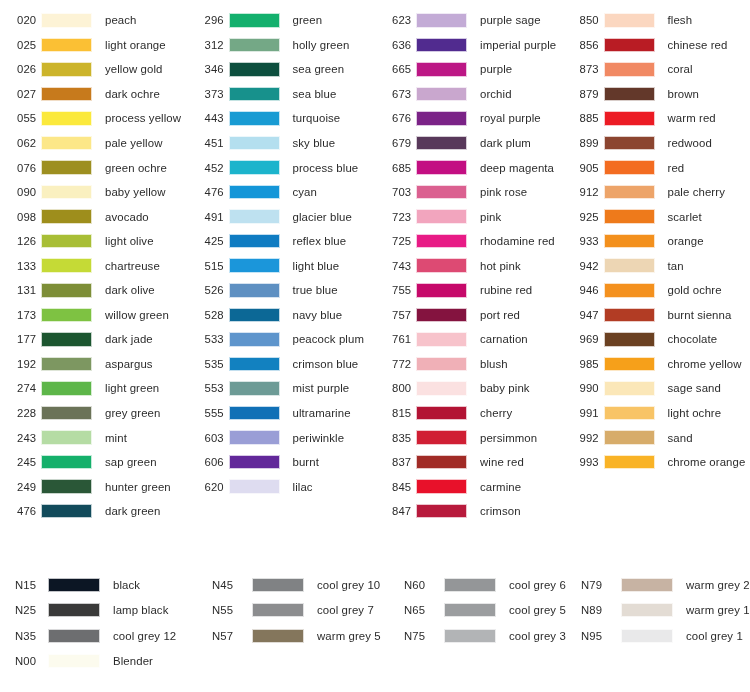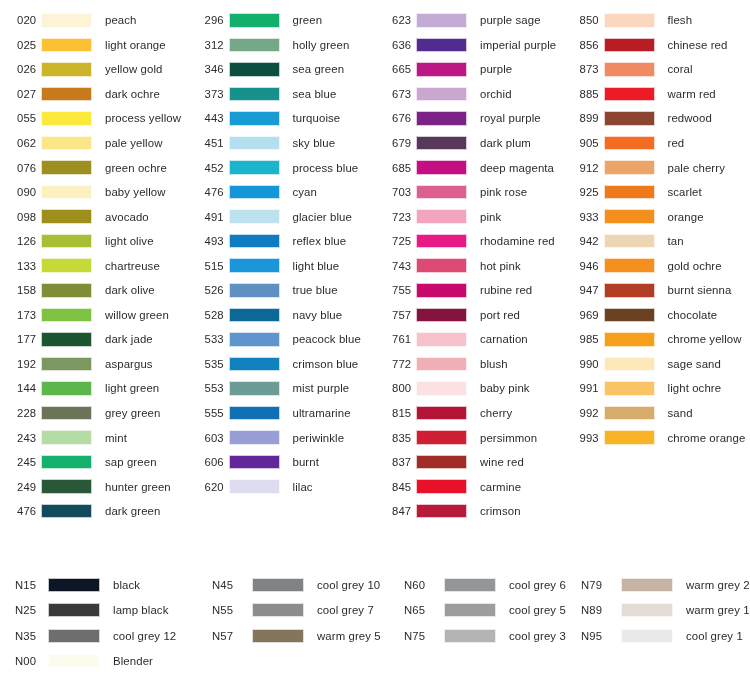--- a/index.html
+++ b/index.html
@@ -147,41 +147,41 @@
           <div class="code">126</div>
           <div class="swatch" style="background: rgb(168, 190, 53);"></div>
           <div class="name">light olive</div>
         </div>
         <div class="row">
           <div class="code">133</div>
           <div class="swatch" style="background: rgb(197, 218, 54);"></div>
           <div class="name">chartreuse</div>
         </div>
         <div class="row">
-          <div class="code">158</div>
+          <div class="code">131</div>
           <div class="swatch" style="background: rgb(125, 142, 55);"></div>
           <div class="name">dark olive</div>
         </div>
         <div class="row">
           <div class="code">173</div>
           <div class="swatch" style="background: rgb(126, 194, 66);"></div>
           <div class="name">willow green</div>
         </div>
         <div class="row">
           <div class="code">177</div>
           <div class="swatch" style="background: rgb(28, 86, 48);"></div>
           <div class="name">dark jade</div>
         </div>
         <div class="row">
           <div class="code">192</div>
           <div class="swatch" style="background: rgb(125, 151, 97);"></div>
           <div class="name">aspargus</div>
         </div>
         <div class="row">
-          <div class="code">144</div>
+          <div class="code">274</div>
           <div class="swatch" style="background: rgb(93, 182, 73);"></div>
           <div class="name">light green</div>
         </div>
         <div class="row">
           <div class="code">228</div>
           <div class="swatch" style="background: rgb(107, 115, 88);"></div>
           <div class="name">grey green</div>
         </div>
         <div class="row">
           <div class="code">243</div>
@@ -244,21 +244,21 @@
           <div class="code">476</div>
           <div class="swatch" style="background: rgb(20, 150, 216);"></div>
           <div class="name">cyan</div>
         </div>
         <div class="row">
           <div class="code">491</div>
           <div class="swatch" style="background: rgb(190, 225, 240);"></div>
           <div class="name">glacier blue</div>
         </div>
         <div class="row">
-          <div class="code">493</div>
+          <div class="code">425</div>
           <div class="swatch" style="background: rgb(15, 124, 194);"></div>
           <div class="name">reflex blue</div>
         </div>
         <div class="row">
           <div class="code">515</div>
           <div class="swatch" style="background: rgb(27, 150, 218);"></div>
           <div class="name">light blue</div>
         </div>
         <div class="row">
           <div class="code">526</div>
@@ -266,21 +266,21 @@
           <div class="name">true blue</div>
         </div>
         <div class="row">
           <div class="code">528</div>
           <div class="swatch" style="background: rgb(12, 104, 150);"></div>
           <div class="name">navy blue</div>
         </div>
         <div class="row">
           <div class="code">533</div>
           <div class="swatch" style="background: rgb(94, 149, 204);"></div>
-          <div class="name">peacock blue</div>
+          <div class="name">peacock plum</div>
         </div>
         <div class="row">
           <div class="code">535</div>
           <div class="swatch" style="background: rgb(18, 129, 192);"></div>
           <div class="name">crimson blue</div>
         </div>
         <div class="row">
           <div class="code">553</div>
           <div class="swatch" style="background: rgb(109, 155, 150);"></div>
           <div class="name">mist purple</div>
@@ -421,20 +421,25 @@
         </div>
         <div class="row">
           <div class="code">856</div>
           <div class="swatch" style="background: rgb(185, 28, 36);"></div>
           <div class="name">chinese red</div>
         </div>
         <div class="row">
           <div class="code">873</div>
           <div class="swatch" style="background: rgb(241, 137, 99);"></div>
           <div class="name">coral</div>
+        </div>
+        <div class="row">
+          <div class="code">879</div>
+          <div class="swatch" style="background: rgb(99, 56, 42);"></div>
+          <div class="name">brown</div>
         </div>
         <div class="row">
           <div class="code">885</div>
           <div class="swatch" style="background: rgb(236, 27, 36);"></div>
           <div class="name">warm red</div>
         </div>
         <div class="row">
           <div class="code">899</div>
           <div class="swatch" style="background: rgb(140, 69, 48);"></div>
           <div class="name">redwood</div>

